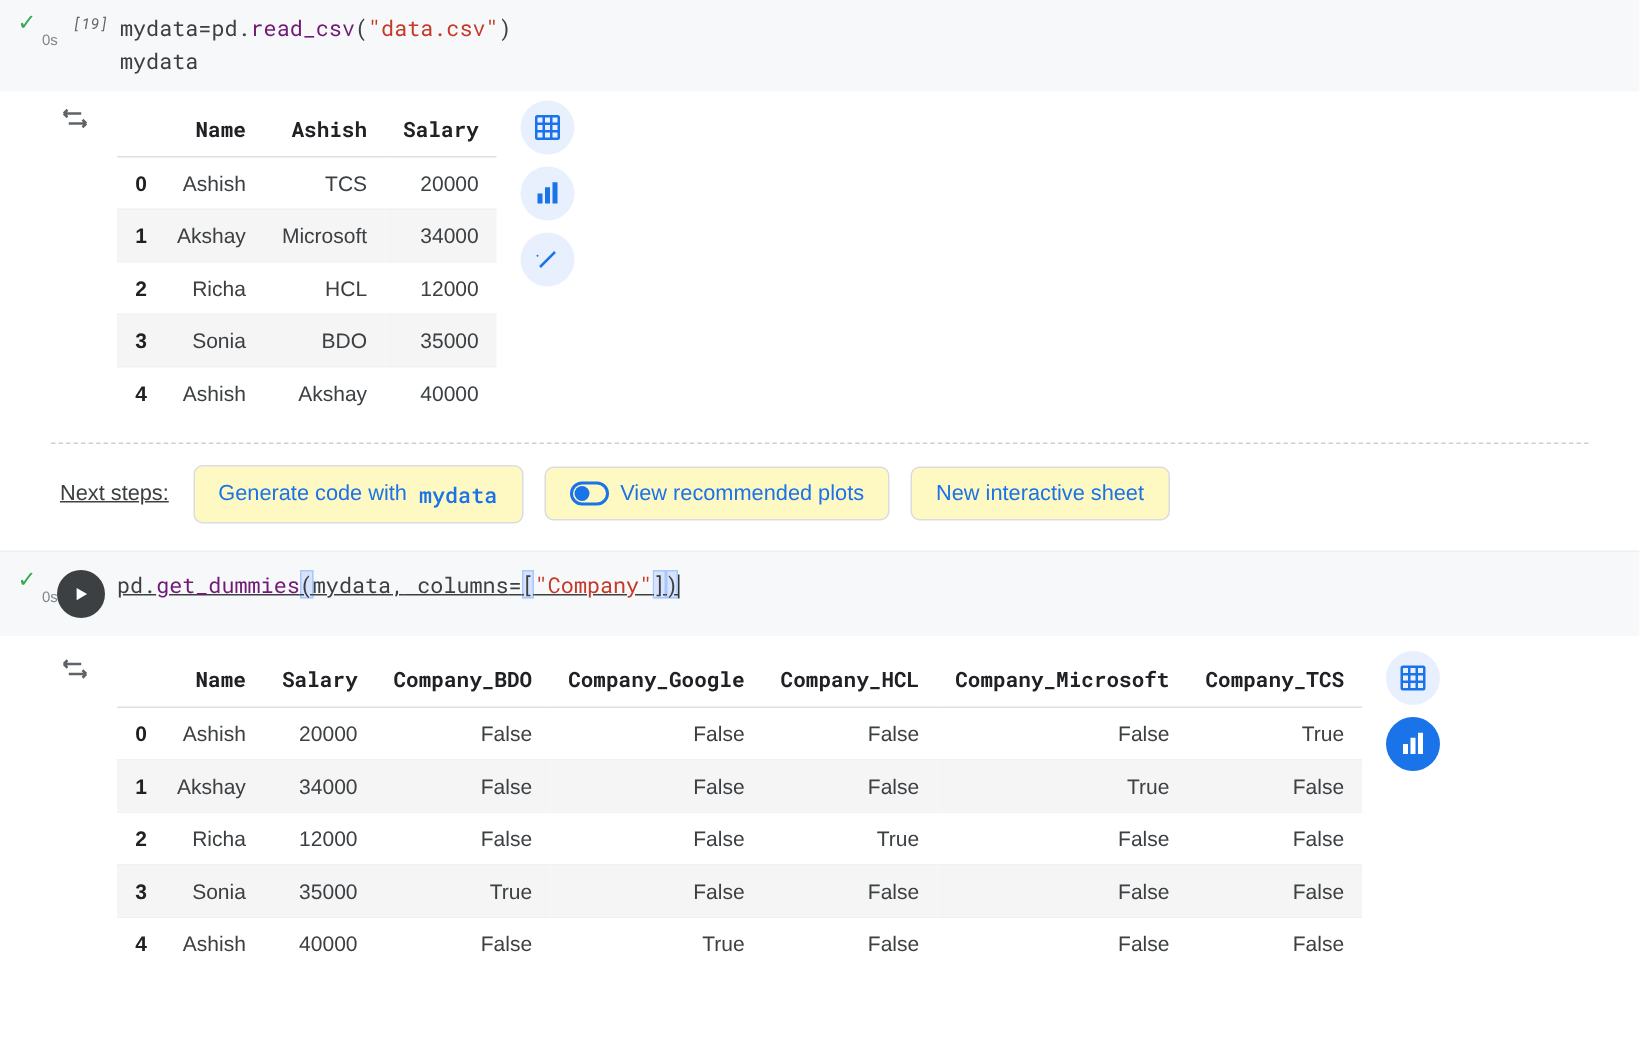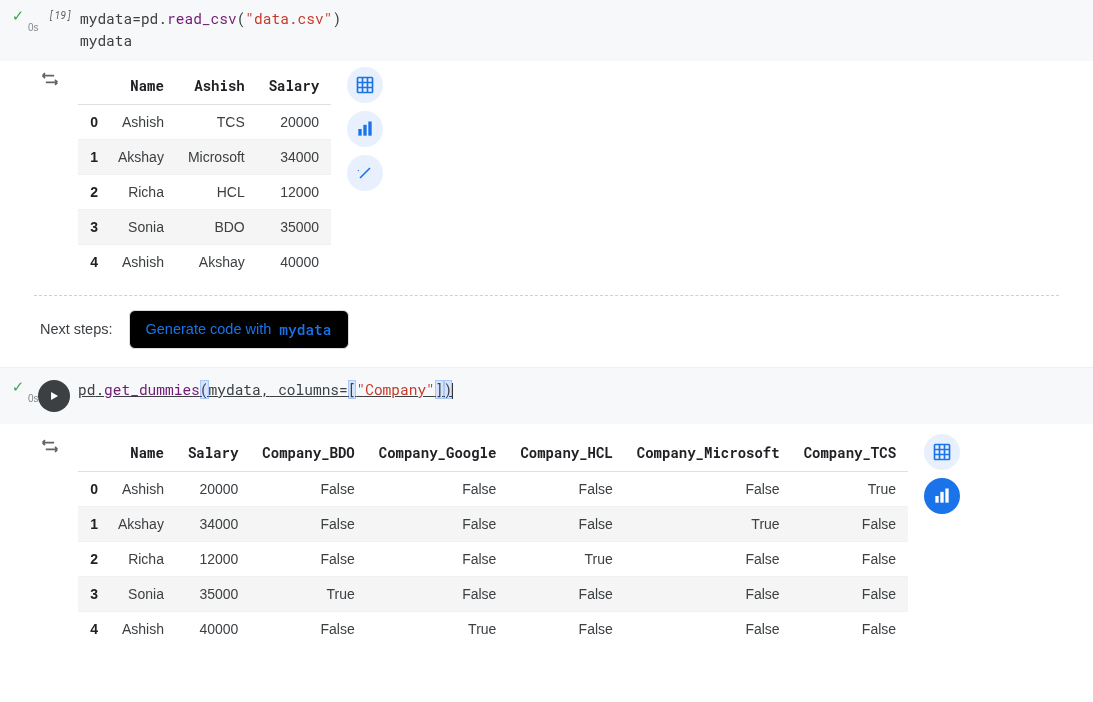--- a/index.html
+++ b/index.html
@@ -78,25 +78,25 @@
   .tool-btn.wand { background: #e8f0fe; color: #1a73e8; }
 
   .divider {
     border: none; border-top: 1px dashed #d0d0d0; margin: 4px 34px 8px 34px;
   }
 
   .next-steps-row {
     display: flex; align-items: center; gap: 14px; padding: 6px 0 18px 40px;
     font-size: 14.5px; color: #3c4043;
   }
-  .next-steps-label { font-weight: 400; padding-right: 2px; }
+  .next-steps-label { font-weight: 400; padding-right: 2px; text-decoration: underline; }
   .pill-btn {
     border: 1px solid #dadce0; border-radius: 6px; padding: 9px 16px;
     color: #1a73e8; font-size: 14.5px; font-weight: 500; cursor: pointer;
-    display: inline-flex; align-items: center; gap: 8px; background: #000000;
+    display: inline-flex; align-items: center; gap: 8px; background: #fef9c3;
   }
   .pill-btn .mono { font-family: 'Roboto Mono', Menlo, monospace; }
   .toggle-icon {
     width: 26px; height: 16px; border-radius: 9px; border: 2px solid #1a73e8; position: relative; display: inline-block;
   }
   .toggle-icon::after {
     content: ""; position: absolute; width: 10px; height: 10px; background: #1a73e8; border-radius: 5px; top: 1px; left: 1px;
   }
 
   .run-btn-col {
@@ -211,20 +211,27 @@
   </div>
 </div>
 
 <hr class="divider">
 
 <div class="next-steps-row">
   <span class="next-steps-label">Next steps:</span>
   <span class="pill-btn">
     <span>Generate code with </span>
       <span class="mono">mydata</span>
+  </span>
+  <span class="pill-btn">
+    <span class="toggle-icon"></span>
+    <span>View recommended plots</span>
+  </span>
+  <span class="pill-btn">
+    <span>New interactive sheet</span>
   </span>
 </div>
 
 <div class="cell-wrapper">
   <div class="code-input-cell">
     <div class="exec-col" style="padding-top:0;">
       <span class="check">✓</span>
       <span class="time">0s</span>
     </div>
     <div class="run-btn-col" style="width:42px;flex:0 0 42px;padding-left:2px;">

